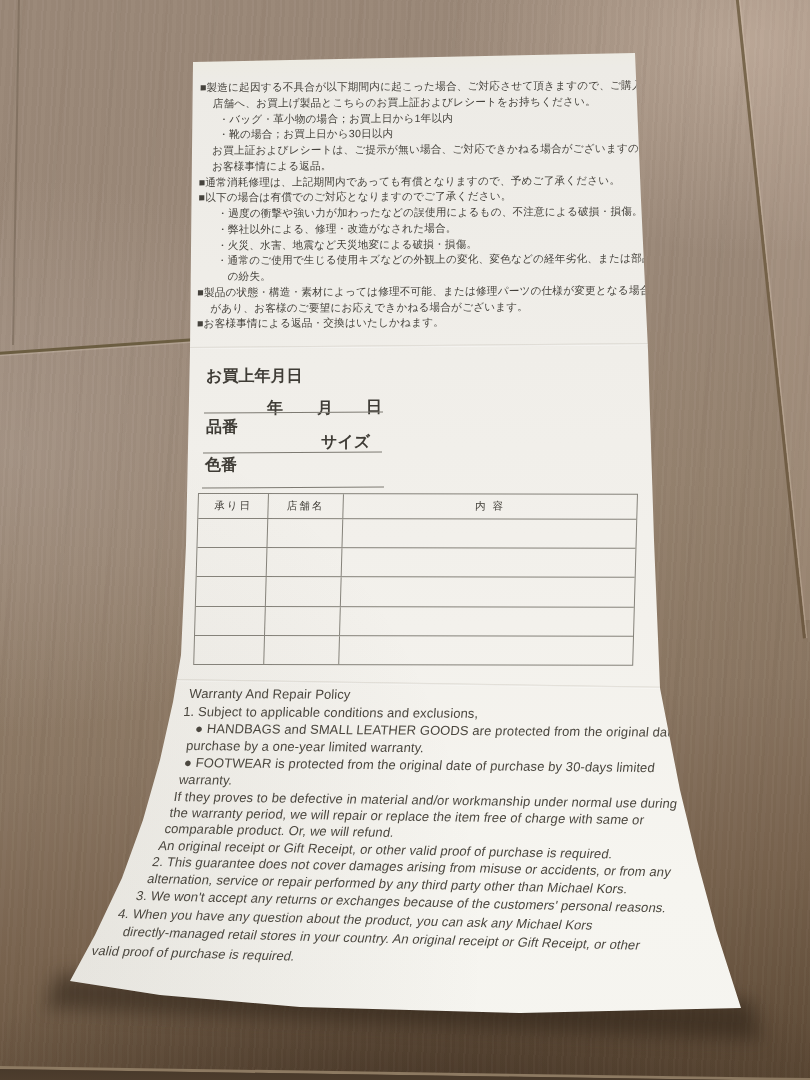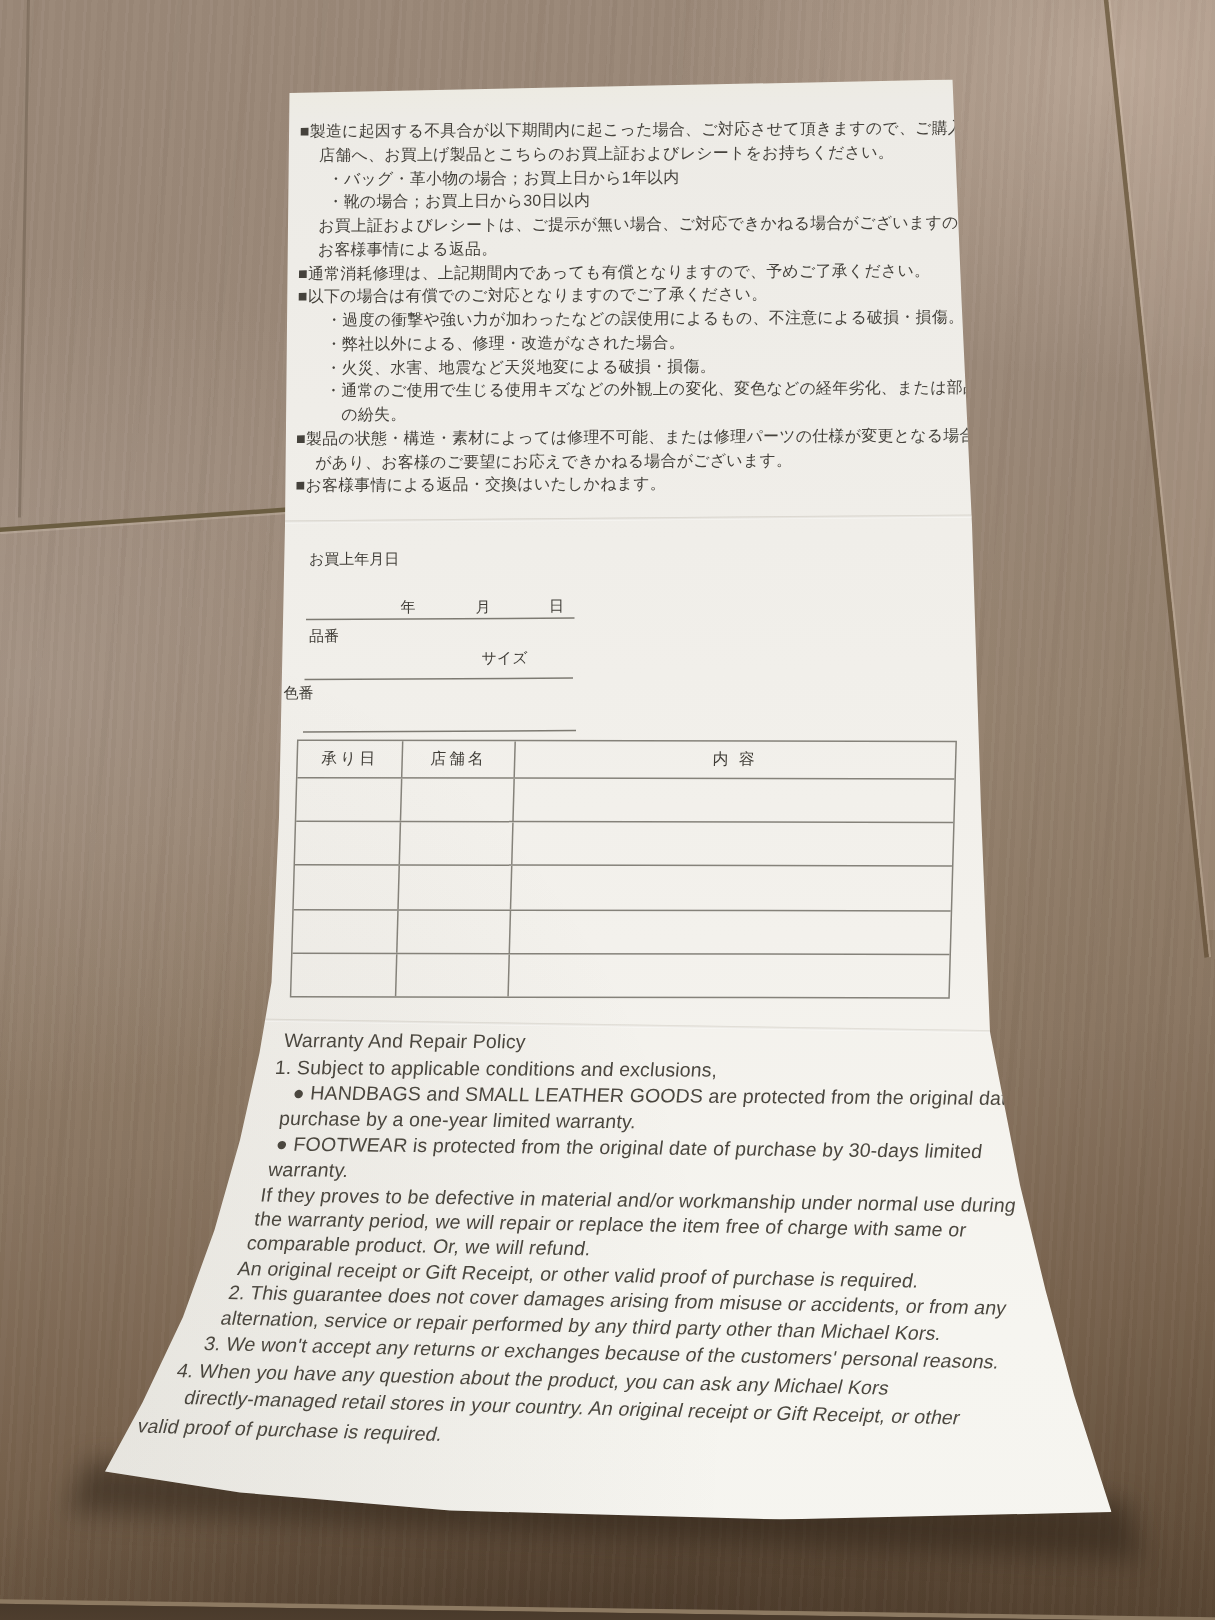--- a/index.html
+++ b/index.html
@@ -45,21 +45,21 @@
       0%,#edebe6 8%,#f0eee9 34%,#f3f1ec 58%,#f6f5f0 82%,#f5f4ef 100%);}
   .crease{position:absolute;height:2px;transform-origin:left center;}
   .crease.c1{left:186px;top:347px;width:466px;transform:rotate(-.5deg);
     background:linear-gradient(180deg,rgba(125,115,95,.22),rgba(255,255,255,.55));}
   .crease.c2{left:170px;top:679px;width:494px;transform:rotate(.9deg);
     background:linear-gradient(180deg,rgba(125,115,95,.2),rgba(255,255,255,.5));}
   
   .jp-block{position:absolute;left:200px;top:81px;width:445px;height:260px;
     transform:rotate(-.3deg) skewX(-1deg);transform-origin:left top;}
   .jp-line{position:absolute;white-space:nowrap;font-size:10.6px;color:#45423c;letter-spacing:.2px;}
-  .flabel{position:absolute;white-space:nowrap;font-size:10px;color:#3f3c36;}
+  .flabel{position:absolute;white-space:nowrap;font-size:16px;color:#3f3c36;font-weight:bold;}
   .underline{position:absolute;height:1px;background:#7d7a72;}
   .rtable{position:absolute;left:198px;top:493px;width:440px;height:172px;box-sizing:border-box;
     border:1px solid #85827a;display:flex;flex-direction:column;
     transform:skewX(-1.5deg) rotate(.1deg);transform-origin:top left;}
   .thead{display:flex;height:25px;box-sizing:border-box;border-bottom:1px solid #85827a;}
   .trow{display:flex;flex:1;box-sizing:border-box;border-top:1px solid #85827a;}
   .trow:first-child{border-top:none;}
   .tc{box-sizing:border-box;height:100%;}
   .tc1{width:70px;border-right:1px solid #85827a;}
   .tc2{width:75px;border-right:1px solid #85827a;}
@@ -112,21 +112,21 @@
     <div>
       <div class="flabel" style="left:206px;top:366px">お買上年月日</div>
       <div class="flabel" style="left:267px;top:398px">年</div>
       <div class="flabel" style="left:317px;top:398px">月</div>
       <div class="flabel" style="left:366px;top:397px">日</div>
       <div class="underline" style="left:204px;top:412px;width:179px;transform:rotate(-.3deg)"></div>
 
       <div class="flabel" style="left:206px;top:417px">品番</div>
       <div class="underline" style="left:203px;top:452px;width:179px;transform:rotate(-.3deg)"></div>
 
-      <div class="flabel" style="left:189px;top:455px">色番</div>
+      <div class="flabel" style="left:205px;top:455px">色番</div>
       <div class="flabel" style="left:321px;top:432px">サイズ</div>
       <div class="underline" style="left:202px;top:487px;width:182px;transform:rotate(-.3deg)"></div>
     </div>
 
     <div class="rtable">
       <div class="thead">
         <div class="tc tc1 hcell">承り日</div>
         <div class="tc tc2 hcell">店舗名</div>
         <div class="tc tc3 hcell">内 容</div>
       </div>

